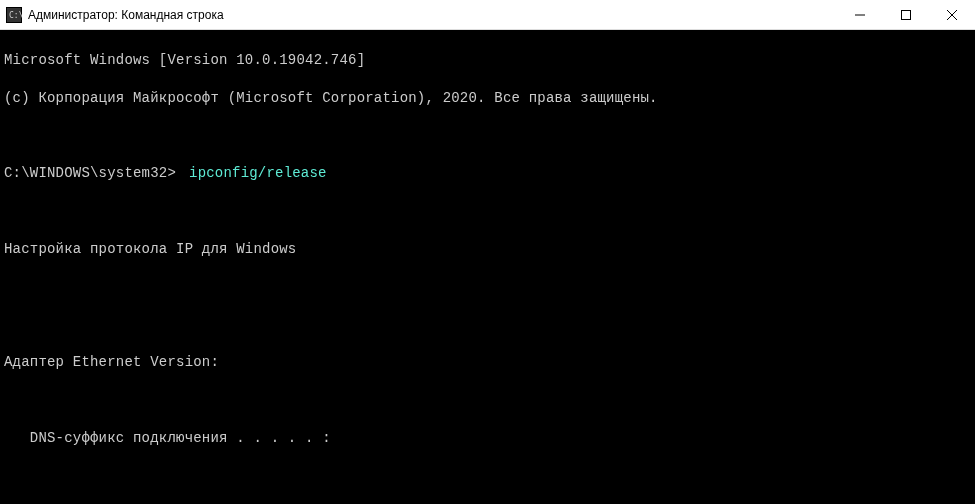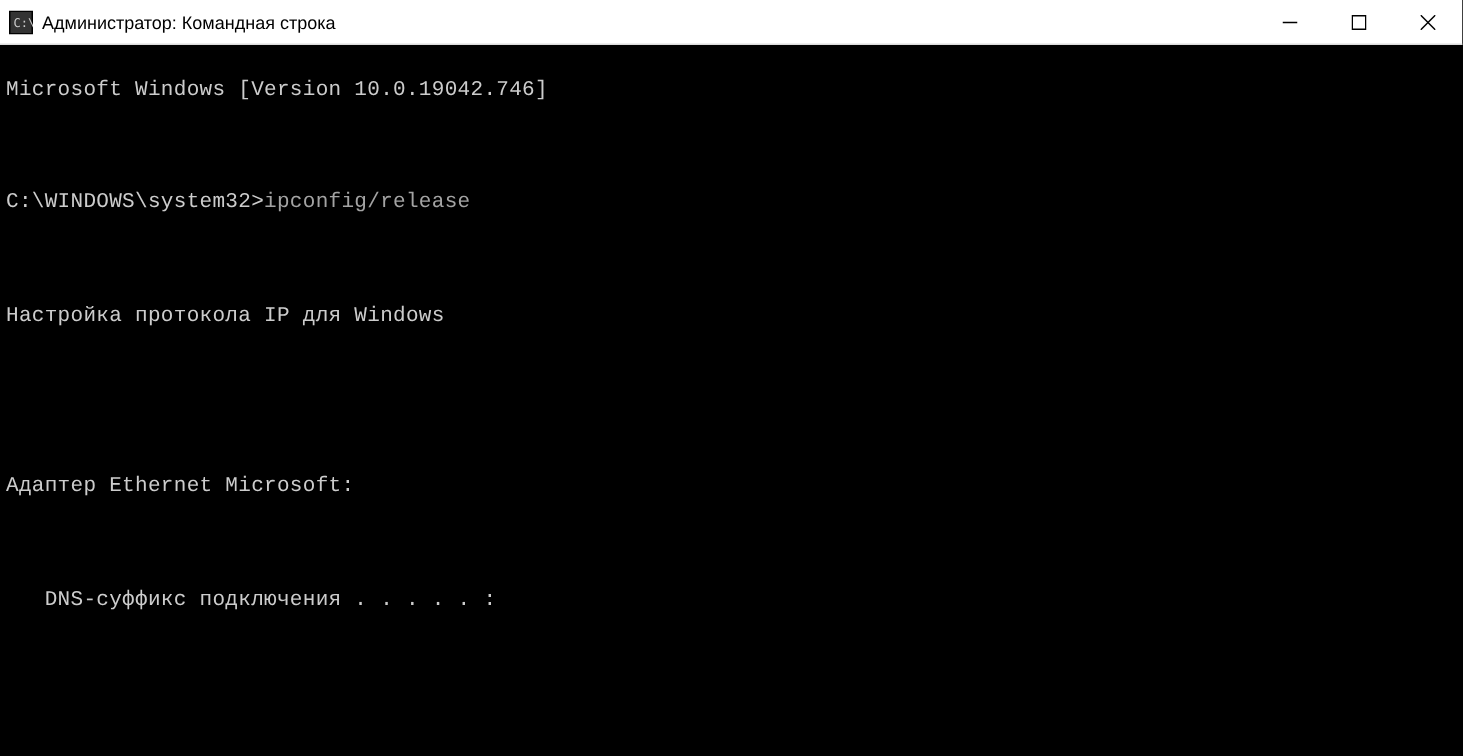--- a/index.html
+++ b/index.html
@@ -57,21 +57,21 @@
       height: calc(100% - 30px);
       line-height: 1.35;
       font-family: Consolas, 'Courier New', monospace;
       font-size: 14px;
       white-space: pre;
       letter-spacing: 0.2px;
     }
     .terminal .line {
       min-height: 1.35em;
     }
-    .cmd-input { color: #a3a3a3; }
+    .cmd-input { color: #5eead4; margin-left: 13px; }
   </style>
 </head>
 <body>
 
 <div class="titlebar">
   <div class="titlebar-left">
     <span class="titlebar-icon">
       <svg width="16" height="16" viewBox="0 0 16 16">
         <rect x="0" y="0" width="16" height="16" fill="#000"></rect>
         <rect x="1" y="1" width="14" height="14" fill="#333"></rect>
@@ -95,27 +95,28 @@
       <svg width="10" height="10" viewBox="0 0 10 10">
         <line x1="0" y1="0" x2="10" y2="10" stroke="#000" stroke-width="1"></line>
         <line x1="10" y1="0" x2="0" y2="10" stroke="#000" stroke-width="1"></line>
       </svg>
     </div>
   </div>
 </div>
 
 <div class="terminal">
 <div class="line">Microsoft Windows [Version 10.0.19042.746]</div>
+<div class="line">(c) Корпорация Майкрософт (Microsoft Corporation), 2020. Все права защищены.</div>
 <div class="line"> </div>
 <div class="line"><span>C:\WINDOWS\system32&gt;</span><span class="cmd-input">ipconfig/release</span></div>
 <div class="line"> </div>
 <div class="line">Настройка протокола IP для Windows</div>
 <div class="line"> </div>
 <div class="line"> </div>
-<div class="line">Адаптер Ethernet Microsoft:</div>
+<div class="line">Адаптер Ethernet Version:</div>
 <div class="line"> </div>
 <div class="line">   DNS-суффикс подключения . . . . . :</div>
 
 
 
 
 
 
 
 

